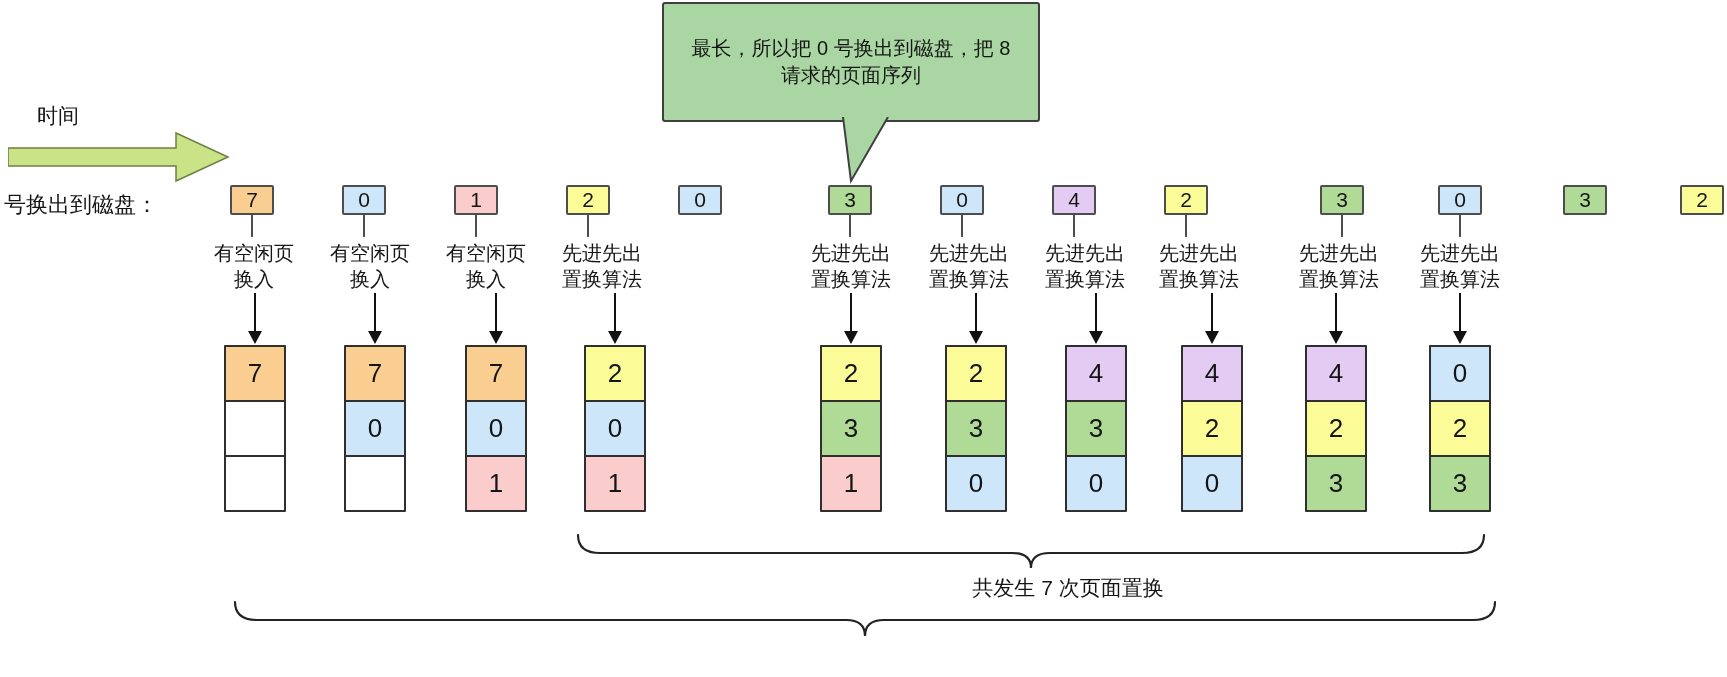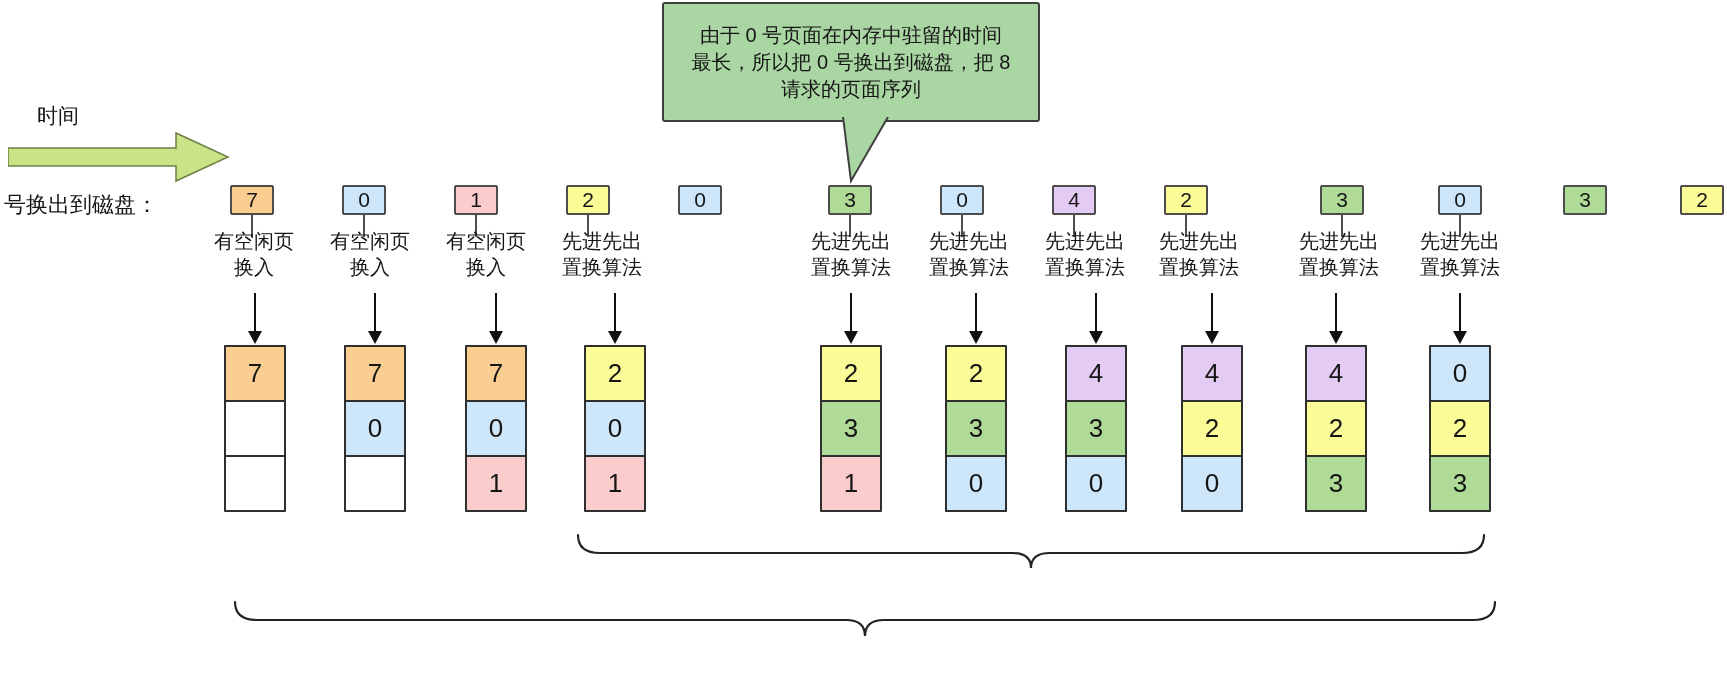--- a/index.html
+++ b/index.html
@@ -18,54 +18,54 @@
   
   #time-label{position:absolute;left:37px;top:102px;width:100px;font-size:21px;}
   #seq-label{position:absolute;left:4px;top:190px;font-size:22px;white-space:nowrap;}
   
   .request-box{
     position:absolute;top:185px;width:44px;height:30px;box-sizing:border-box;
     border:2px solid #4d4d4d;border-radius:2px;display:flex;align-items:center;justify-content:center;
     font-size:21px;
   }
   .connector{position:absolute;top:215px;height:22px;width:2px;background:#4d4d4d;}
-  .step-label{position:absolute;top:228px;width:140px;font-size:20px;line-height:26px;text-align:center;white-space:nowrap;}
+  .step-label{position:absolute;top:240px;width:140px;font-size:20px;line-height:26px;text-align:center;white-space:nowrap;}
   .arrow-line{position:absolute;width:2px;background:#111;}
   .arrow-head{position:absolute;width:0;height:0;border-left:7px solid transparent;border-right:7px solid transparent;border-top:13px solid #111;}
   .mem-cell{
     position:absolute;width:62px;height:57px;box-sizing:border-box;border:2px solid #2f2f2f;border-radius:1px;
     display:flex;align-items:center;justify-content:center;font-size:26px;background:#fff;
   }
   .brace-label{position:absolute;font-size:21px;white-space:nowrap;transform:translateX(-50%);}
 </style>
 </head>
 <body>
 
 <div id="stage">
 
   <div id="bubble" style="background: rgb(169, 214, 162);">
-    <div>由于 0 号页面在内存中驻留的时间</div>
     <div>最长，所以把 0 号换出到磁盘，把 8</div>
     <div>请求的页面序列</div>
   </div>
   <svg class="abs" style="left:830px;top:117px;" width="70" height="68" viewBox="0 0 70 68">
     <path id="tail-path" d="M13,0 L21,64 L58,0" fill="#A9D6A2" stroke="#3f3f3f" stroke-width="2"></path>
   </svg>
 
   <div id="time-label">时间</div>
   <svg class="abs" style="left:8px;top:131px;" width="224" height="52" viewBox="0 0 224 52">
     <polygon id="time-arrow-shape" points="0,17 168,17 168,2 220,26 168,50 168,35 0,35" fill="#C9E386" stroke="#6F7F45" stroke-width="1.5"></polygon>
   </svg>
 
   <div id="seq-label">号换出到磁盘：</div>
 
   <svg class="abs" style="left:0;top:0;" width="1727" height="677" viewBox="0 0 1727 677">
     <path d="M578,535 Q578,553 600,553 L1012,553 Q1031,553 1031,568 Q1031,553 1050,553 L1462,553 Q1484,553 1484,535" fill="none" stroke="#232323" stroke-width="2.2" stroke-linecap="round"></path>
     <path d="M235,602 Q235,620 257,620 L846,620 Q865,620 865,636 Q865,620 884,620 L1473,620 Q1495,620 1495,602" fill="none" stroke="#232323" stroke-width="2.2" stroke-linecap="round"></path>
   </svg>
+  <div class="brace-label" style="left:1068px;top:574px;">共发生 7 次页面置换</div>
 
 <div class="request-box" style="left: 230px; background: rgb(250, 205, 145);">7</div>
     <div class="connector" style="left: 251px;"></div>
     <div class="step-label" style="left: 184px;">
       <div>有空闲页</div>
       <div>换入</div>
     </div>
     <div class="arrow-line" style="left: 254px; top: 293px; height: 39px;"></div>
     <div class="arrow-head" style="left: 248px; top: 331px;"></div>
     <div class="mem-cell" style="left: 224px; top: 345px; background: rgb(250, 205, 145);">7</div>

